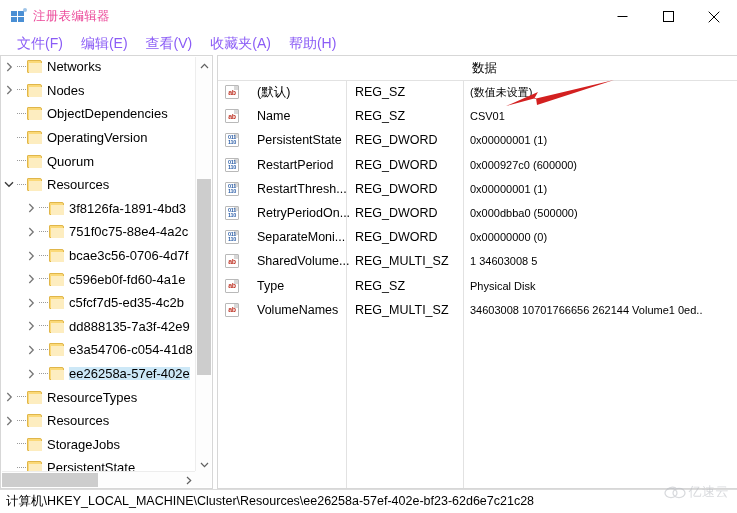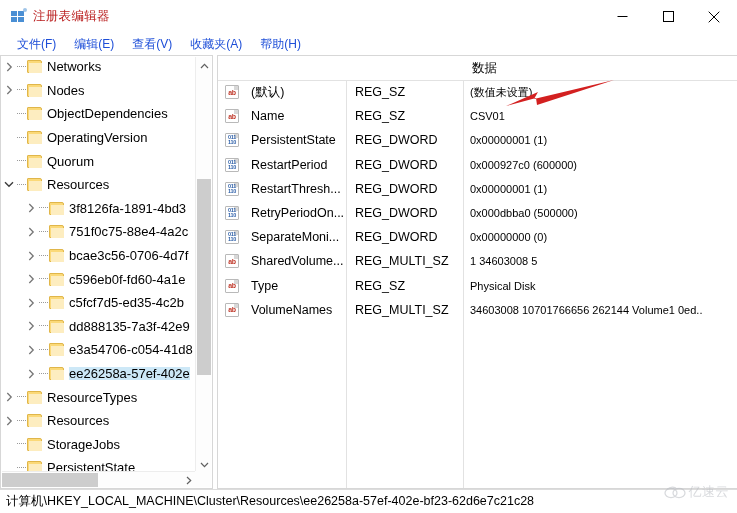--- a/index.html
+++ b/index.html
@@ -14,28 +14,28 @@
   
   .titlebar{position:absolute;left:0;top:0;width:737px;height:33px;background:#ffffff;}
   .title-left{position:absolute;left:11px;top:8px;display:flex;align-items:center;gap:7px;}
   .app-icon{width:15px;height:15px;position:relative;}
   .app-icon .sq{position:absolute;background:#4a8fd4;}
   .app-icon .s1{left:0;top:2px;width:6px;height:5px;}
   .app-icon .s2{left:7px;top:2px;width:6px;height:5px;}
   .app-icon .s3{left:0;top:8px;width:6px;height:5px;}
   .app-icon .s4{left:7px;top:8px;width:6px;height:5px;}
   .app-icon .dot{position:absolute;right:-1px;top:-1px;width:4px;height:4px;border-radius:50%;background:#9fc4e8;}
-  .title-text{font-size:12.5px;color:#b91c1c;letter-spacing:.3px;}
+  .title-text{font-size:12.5px;color:#ec4899;letter-spacing:.3px;}
   .wbtns{position:absolute;right:0;top:0;display:flex;height:33px;}
   .wbtn{width:46px;height:33px;display:flex;align-items:center;justify-content:center;color:#000;}
   .wbtn svg{display:block;}
 
   
   .menubar{position:absolute;left:0;top:33px;width:737px;height:22px;background:#ffffff;display:flex;align-items:center;padding-left:8px;box-sizing:border-box;}
-  .menuitem{font-size:12px;color:#1d4ed8;padding:2px 9px;white-space:nowrap;}
+  .menuitem{font-size:14px;color:#8b5cf6;padding:2px 9px;white-space:nowrap;}
 
   
   .main{position:absolute;left:0;top:55px;width:737px;height:434px;background:#ffffff;}
 
   
   .treepane{position:absolute;left:0;top:0;width:213px;height:434px;background:#ffffff;border:1px solid #d7d7d7;box-sizing:border-box;overflow:hidden;}
   .treeclip{position:absolute;left:0;top:0;width:196px;height:417px;overflow:hidden;}
   .treeinner{position:absolute;left:-52px;top:-1px;width:260px;}
   .tnode{height:23.6px;display:flex;align-items:center;position:relative;white-space:nowrap;box-sizing:border-box;}
   .tnode .chev{width:16px;min-width:16px;display:flex;align-items:center;justify-content:center;color:#767676;}
@@ -57,21 +57,21 @@
   .hs-thumb{position:absolute;left:0px;top:1px;height:14px;background:#cdcdcd;}
   .hs-arrow{position:absolute;right:0;top:0;width:16px;height:16px;display:flex;align-items:center;justify-content:center;color:#606060;}
   .corner{position:absolute;right:1px;bottom:1px;width:16px;height:16px;background:#fdfdfd;}
 
   
   .listpane{position:absolute;left:217px;top:0;width:520px;height:434px;background:#ffffff;border:1px solid #d7d7d7;border-right:none;box-sizing:border-box;overflow:hidden;}
   .lhead{position:absolute;left:0;top:0;height:24px;width:519px;background:#ffffff;border-bottom:1px solid #e2e2e2;}
   .lhcell{position:absolute;top:0;height:24px;display:flex;align-items:center;padding-left:9px;box-sizing:border-box;font-size:12.5px;color:#000;border-right:1px solid #e2e2e2;}
   .rows{position:absolute;left:0;top:24px;width:519px;}
   .lrow{height:24.2px;display:flex;align-items:center;position:relative;white-space:nowrap;}
-  .c-name{position:absolute;left:7px;display:flex;align-items:center;gap:12px;}
+  .c-name{position:absolute;left:7px;display:flex;align-items:center;gap:18px;}
   .c-type{position:absolute;left:137px;font-size:12.5px;color:#000;}
   .c-data{position:absolute;left:252px;font-size:11px;color:#000;}
   .rowtext{font-size:12.5px;color:#000;}
   .vdiv{position:absolute;top:0;width:1px;background:#e2e2e2;}
 
   
   .vicon{width:14px;height:14px;position:relative;background:#ffffff;border:1px solid #b9b9b9;box-sizing:border-box;border-radius:1px;overflow:hidden;}
   .vicon .fold{position:absolute;right:0;top:0;width:4px;height:4px;background:#d8d8d8;}
   .vicon .txt{position:absolute;left:0;top:0;width:12px;height:12px;display:flex;align-items:center;justify-content:center;font-size:7px;font-weight:bold;font-family:"Liberation Sans",sans-serif;letter-spacing:-.4px;}
   .vicon.ab .txt{color:#c0392b;}

